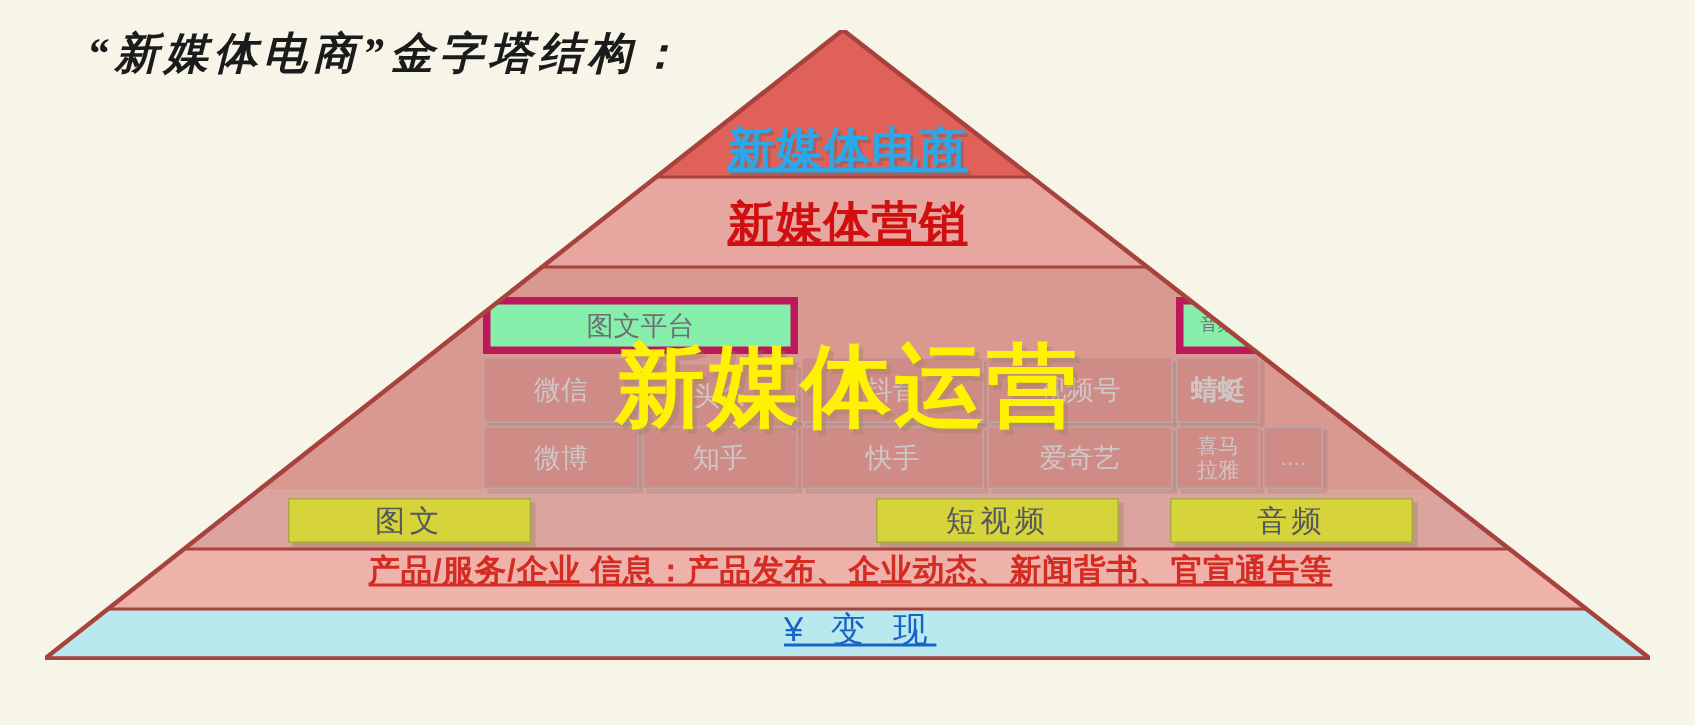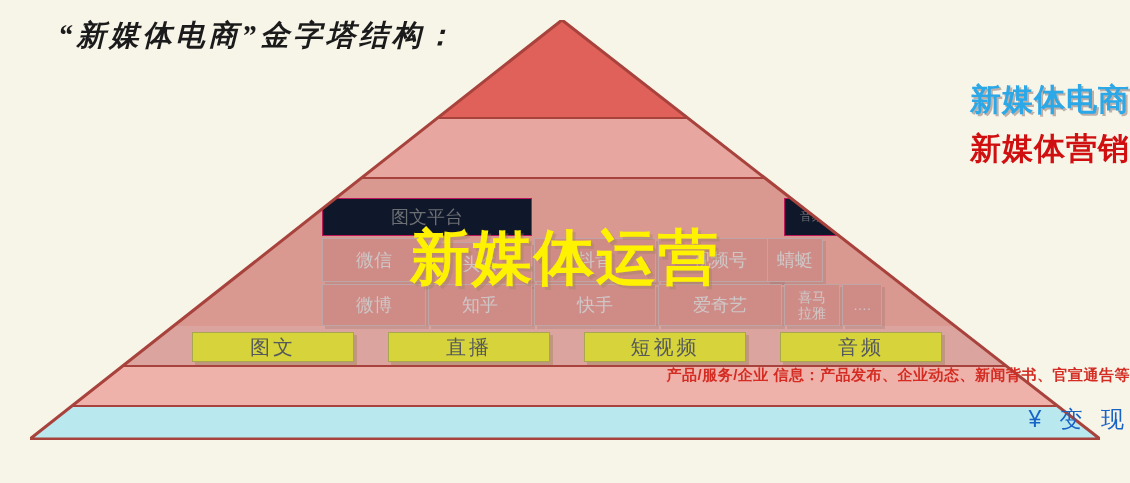--- a/index.html
+++ b/index.html
@@ -40,48 +40,48 @@
   .hr{position:absolute;left:0;width:100%;height:2px;background:#A8423C;}
 
   
   .outline{
     position:absolute;left:30px;top:20px;width:1070px;height:420px;
     pointer-events:none;
   }
   .outline svg{display:block;}
 
   
-  .lbl{position:absolute;white-space:nowrap;text-align:right;}
+  .lbl{position:absolute;white-space:nowrap;text-align:center;text-decoration:underline;}
   .lbl-ecom{
     left:0;right:0;top:79px;
     font-size:31px;font-weight:bold;color:#2BA8E8;
     text-shadow:2px 2px 0 rgba(120,90,90,.45);
     letter-spacing:1px;
   }
   .lbl-mkt{
     left:0;right:0;top:128px;
     font-size:31px;font-weight:bold;color:#D01010;
     letter-spacing:1px;
   }
   .lbl-info{
     left:4px;right:0;top:366px;
-    font-size:15px;font-weight:bold;color:#D42B22;
+    font-size:21px;font-weight:bold;color:#D42B22;
     letter-spacing:.5px;
   }
   .lbl-cash{
     left:0;right:0;top:404px;
     font-size:23px;color:#1763C6;letter-spacing:6px;margin-left:17px;
   }
 
   
   .grid{
     position:absolute;left:292px;top:178px;
     width:550px;height:130px;
   }
-  .gheader{position:absolute;top:0;height:38px;background:#0f172a;border:1px solid #be185d;
+  .gheader{position:absolute;top:0;height:38px;background:#86efac;border:5px solid #be185d;
     color:#6c6f73;font-size:18px;display:flex;align-items:center;justify-content:center;
     box-sizing:border-box;}
   .gcell{position:absolute;background:#CF8C87;border:1px solid #c0a5a6;
     color:#cfc6c6;font-size:18px;display:flex;align-items:center;justify-content:center;
     box-sizing:border-box;box-shadow:3px 3px 0 rgba(130,100,100,.22);}
   .gcell.small{font-size:14px;line-height:1.15;flex-direction:column;}
   .gheader.small{font-size:12px;line-height:1.1;flex-direction:column;}
 
   
   .fmt{
@@ -125,35 +125,34 @@
     <div class="hr" style="top:418px"></div>
 
     <div class="grid">
       <div class="gheader" style="left:0px;width:210px;">图文平台</div>
       <div class="gheader small" style="left:462px;width:56px;">音频</div>
 
       <div class="gcell" style="left:0px;top:40px;width:104px;height:44px;">微信</div>
       <div class="gcell" style="left:106px;top:44px;width:104px;height:44px;text-align:right;">头条</div>
       <div class="gcell" style="left:212px;top:40px;width:122px;height:44px;">抖音</div>
       <div class="gcell" style="left:336px;top:40px;width:124px;height:44px;text-align:center;">视频号</div>
-      <div class="gcell" style="left:445px;top:40px;width:56px;height:44px;">蜻蜓</div>
+      <div class="gcell" style="left:462px;top:40px;width:56px;height:44px;font-weight:bold;">蜻蜓</div>
 
       <div class="gcell" style="left:0px;top:86px;width:104px;height:42px;">微博</div>
       <div class="gcell" style="left:106px;top:86px;width:104px;height:42px;">知乎</div>
       <div class="gcell" style="left:212px;top:86px;width:122px;height:42px;">快手</div>
       <div class="gcell" style="left:336px;top:86px;width:124px;height:42px;">爱奇艺</div>
       <div class="gcell small" style="left:462px;top:86px;width:56px;height:42px;">
         <span>喜马</span>
         <span>拉雅</span>
       </div>
       <div class="gcell small" style="left:520px;top:86px;width:40px;height:42px;">….</div>
     </div>
 
     <div class="fmt" style="left:162px;width:162px;">图文</div>
-    <div class="fmt" style="left:358px;width:162px;">直播</div>
     <div class="fmt" style="left:554px;width:162px;">短视频</div>
     <div class="fmt" style="left:750px;width:162px;">音频</div>
 
   </div>
 
   <div class="outline">
     <svg width="1070" height="420" viewBox="0 0 1070 420">
       <polygon points="532,0 1070,419 0,419" fill="none" stroke="#A8423C" stroke-width="3"></polygon>
     </svg>
   </div>

